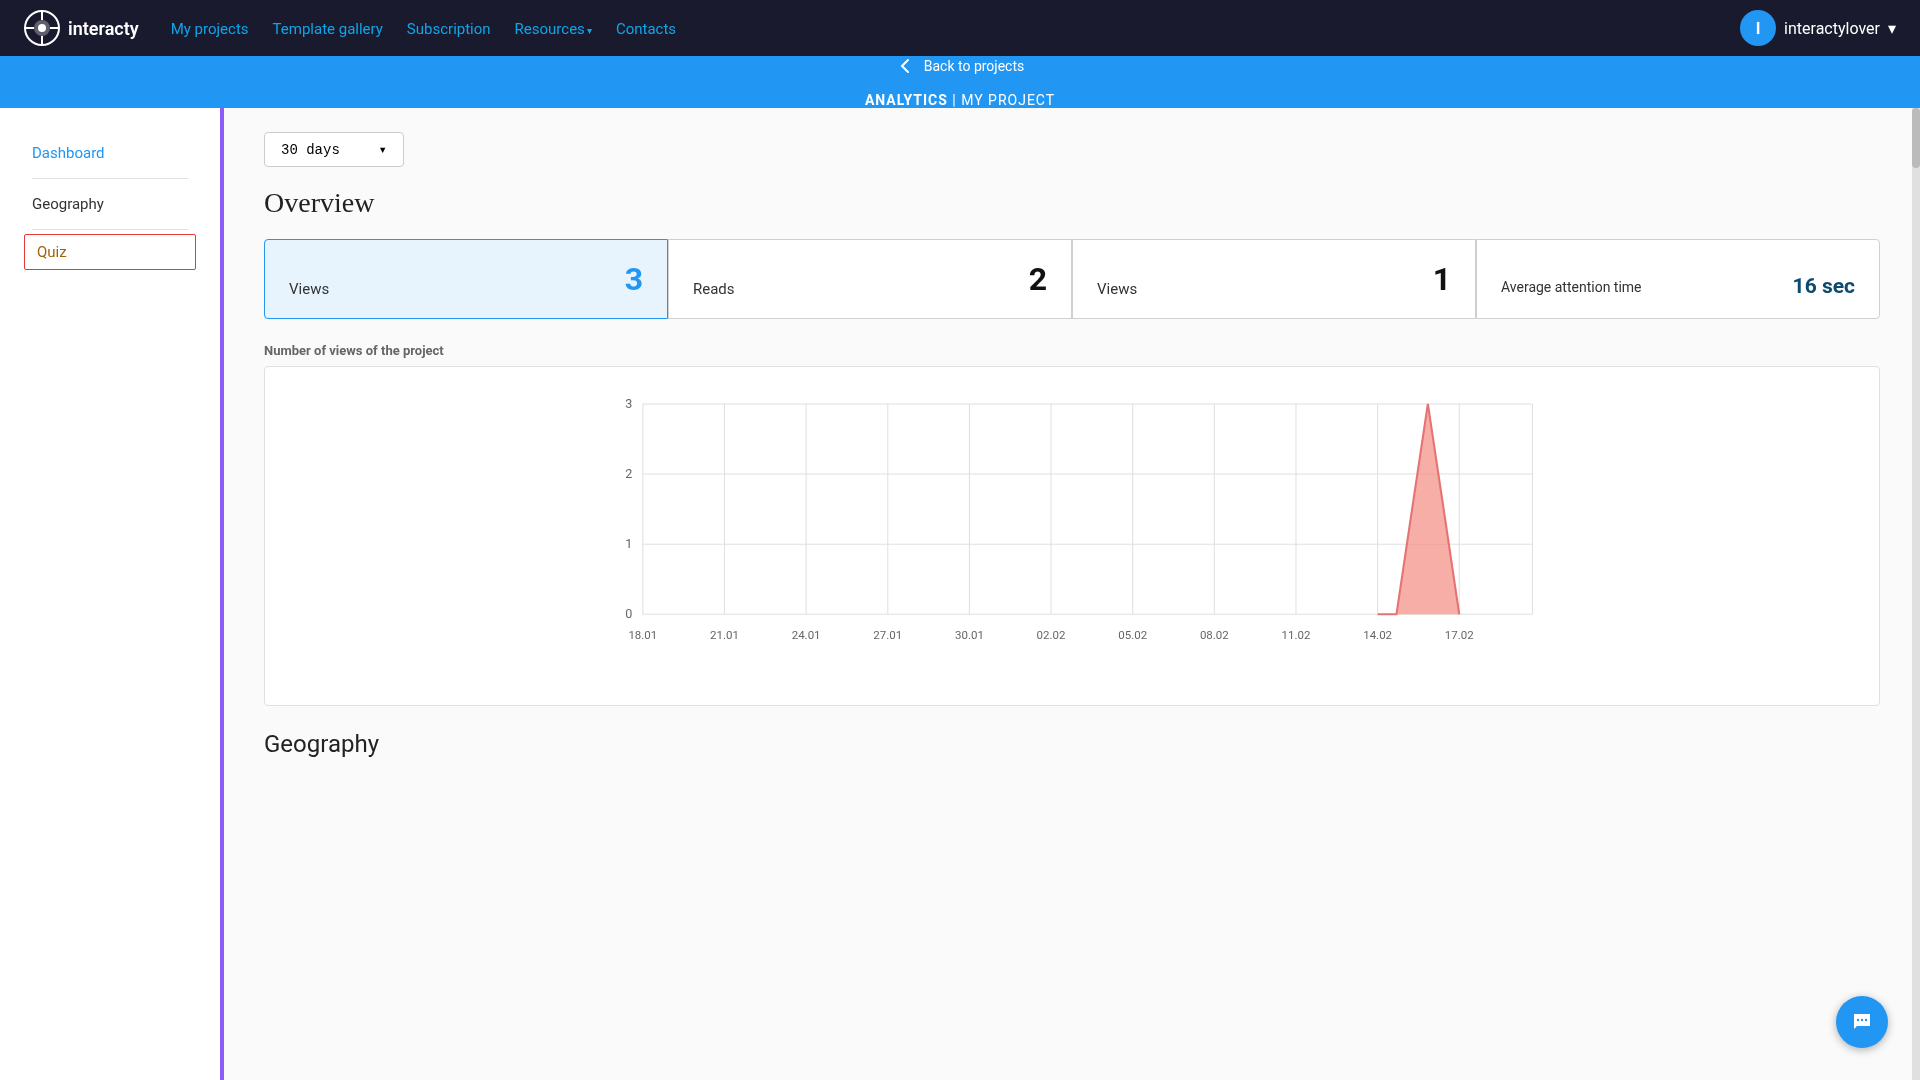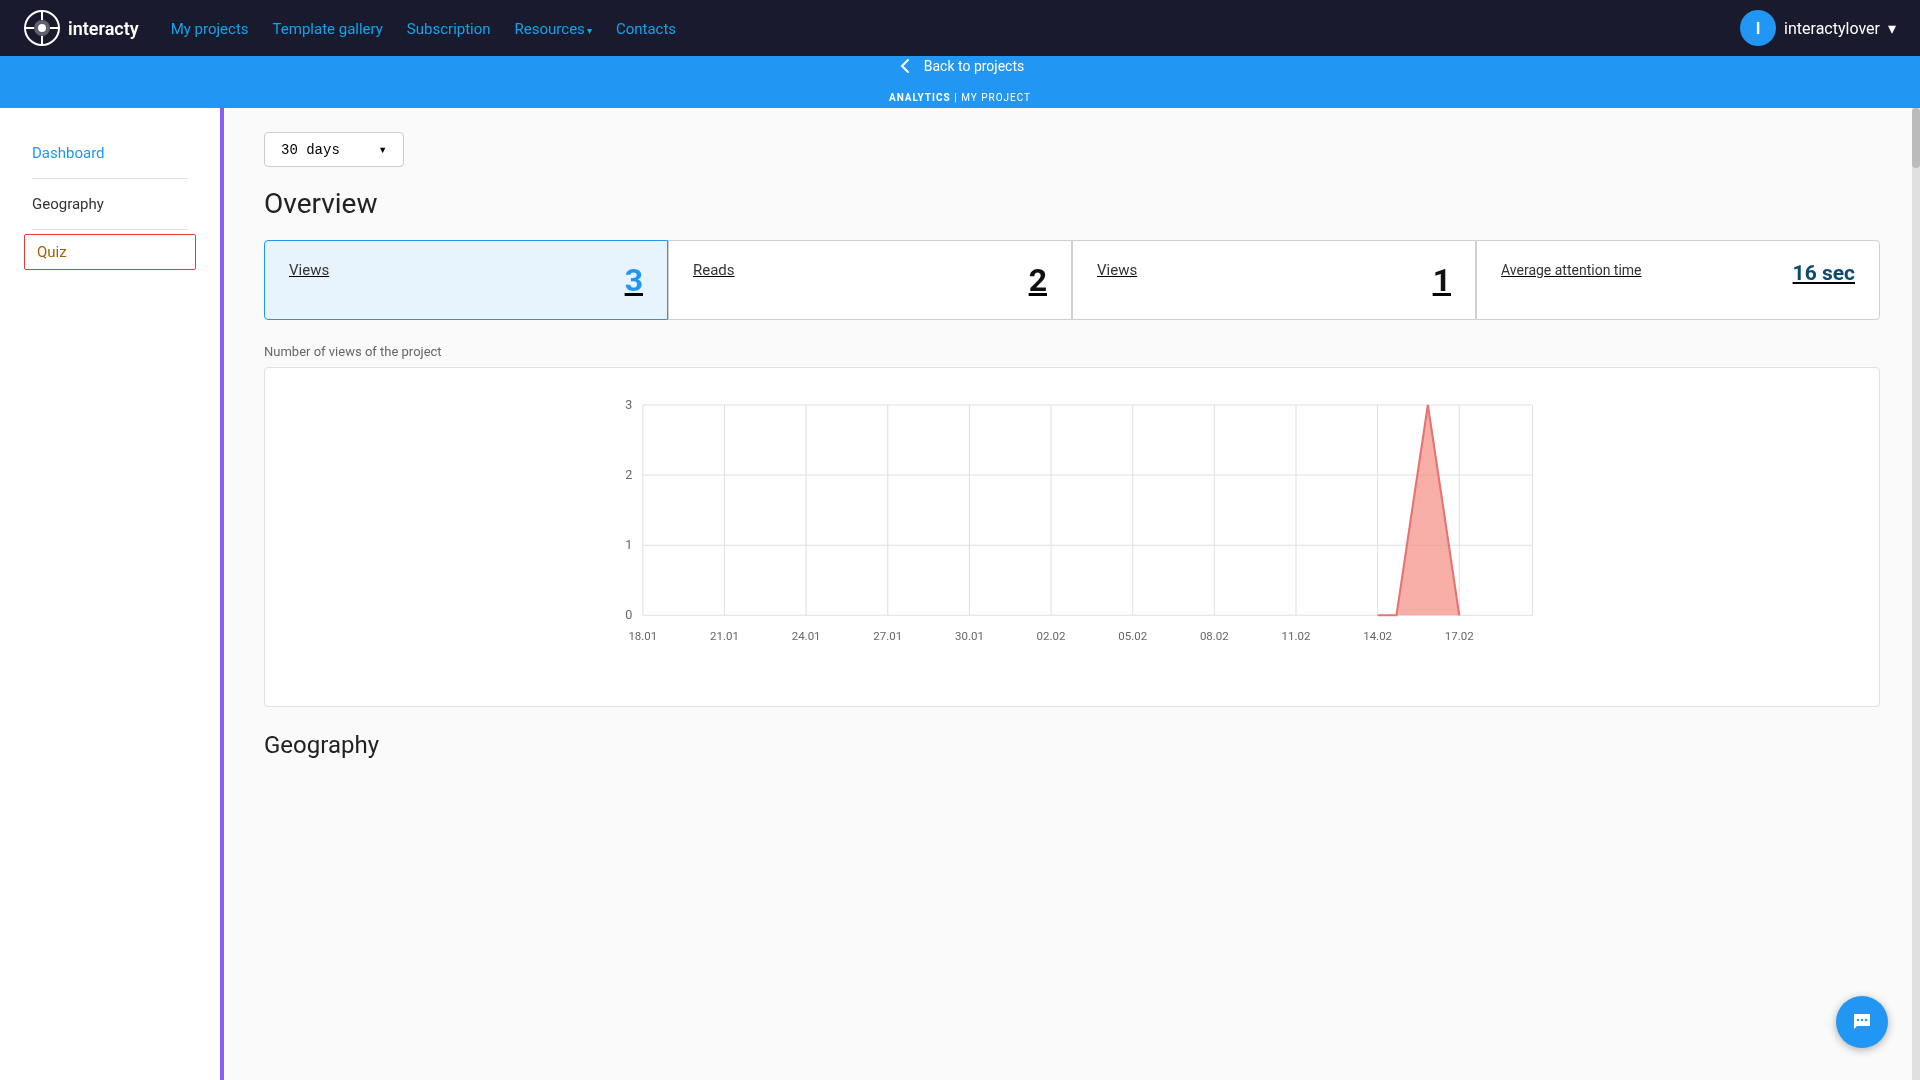--- a/index.html
+++ b/index.html
@@ -75,21 +75,21 @@
       gap: 8px;
       color: white;
       text-decoration: none;
       font-size: 14px;
       cursor: pointer;
     }
     .blue-bar-title {
       flex: 1;
       text-align: center;
       color: white;
-      font-size: 10px;
+      font-size: 14px;
       letter-spacing: 1px;
     }
     .blue-bar-title span.bold { font-weight: 700; }
 
     
     .main-layout {
       display: flex;
       min-height: calc(1080px - 108px);
     }
 
@@ -149,37 +149,37 @@
       width: 140px;
       justify-content: space-between;
     }
 
     
     .overview-title {
       font-size: 28px;
       font-weight: 400;
       margin-bottom: 20px;
       color: #222;
+      font-family: Liberation Serif, serif;
     }
 
     
     .stat-cards {
       display: flex;
       gap: 0;
       margin-bottom: 24px;
     }
     .stat-card {
       border: 1px solid #d0d0d0;
       background: white;
       padding: 20px 24px;
       flex: 1;
       display: flex;
-      align-items: flex-start;
+      align-items: flex-end;
       justify-content: space-between;
-      text-decoration: underline;
     }
     .stat-card:first-child {
       border: 1.5px solid #2196F3;
       background: #e8f4fd;
       border-radius: 4px 0 0 4px;
     }
     .stat-card:last-child {
       border-radius: 0 4px 4px 0;
     }
     .stat-label {
@@ -202,20 +202,21 @@
       font-size: 21px;
       font-weight: 700;
       color: #0c4a6e;
     }
 
     
     .chart-label {
       font-size: 13px;
       color: #666;
       margin-bottom: 8px;
+      font-weight: bold;
     }
     .chart-container {
       background: white;
       border: 1px solid #e0e0e0;
       border-radius: 4px;
       padding: 16px 16px 8px;
       position: relative;
       height: 340px;
     }
     .chart-svg {

